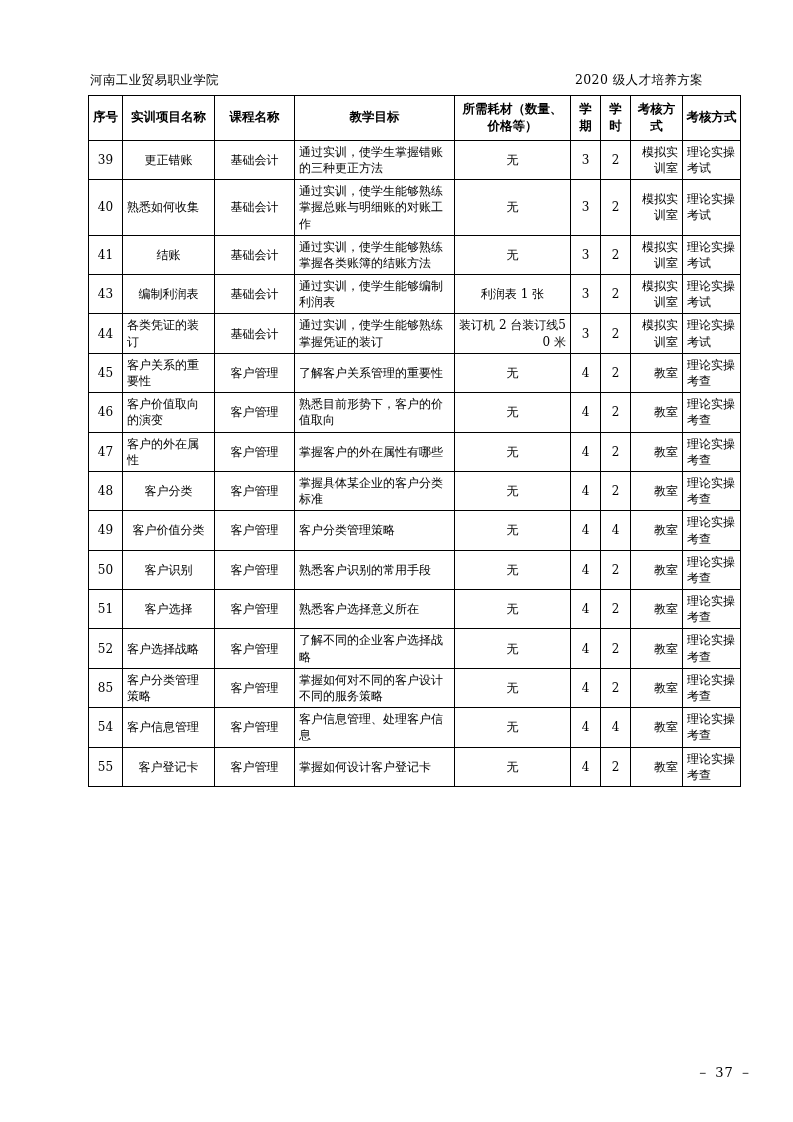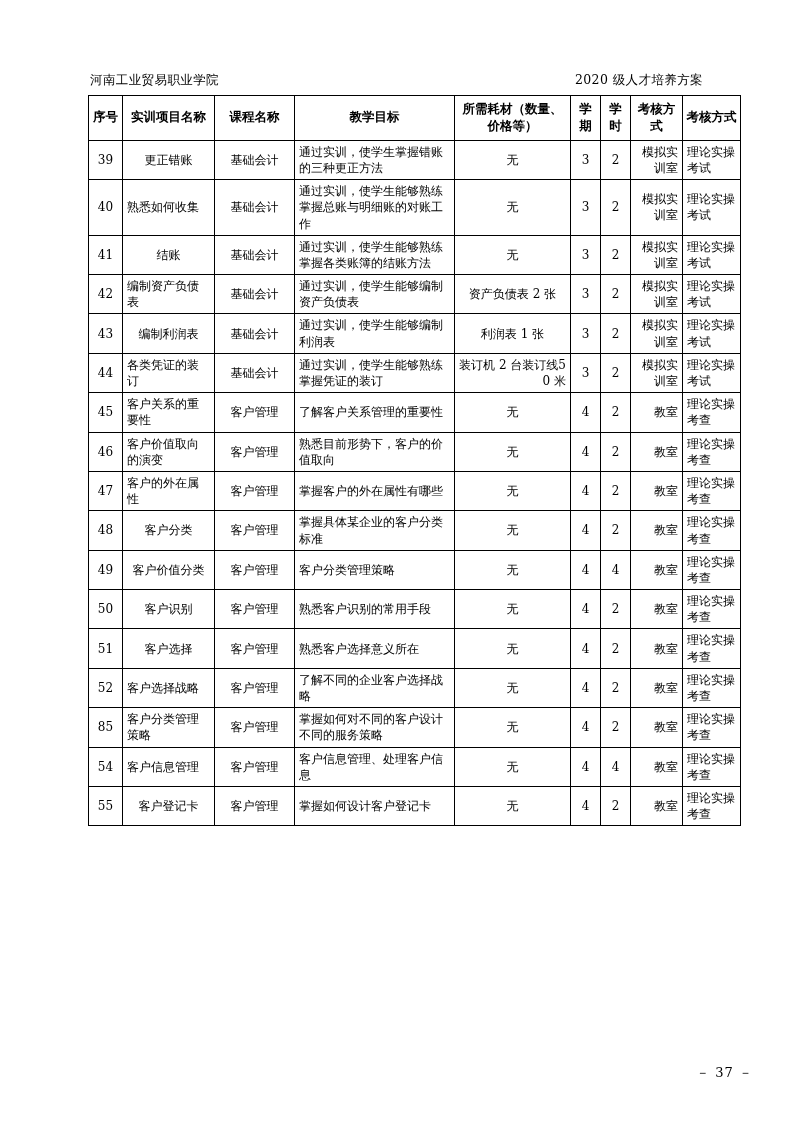--- a/index.html
+++ b/index.html
@@ -143,31 +143,20 @@
         <td class="c-item">结账</td>
         <td class="c-course">基础会计</td>
         <td class="c-goal">通过实训，使学生能够熟练掌握各类账簿的结账方法</td>
         <td class="c-mat">无</td>
         <td class="c-term">3</td>
         <td class="c-hours">2</td>
         <td class="c-place">模拟实训室</td>
         <td class="c-exam">理论实操考试</td>
       </tr>
       <tr>
-        <td class="c-no">42</td>
-        <td class="c-item left">编制资产负债表</td>
-        <td class="c-course">基础会计</td>
-        <td class="c-goal">通过实训，使学生能够编制资产负债表</td>
-        <td class="c-mat">资产负债表 2 张</td>
-        <td class="c-term">3</td>
-        <td class="c-hours">2</td>
-        <td class="c-place">模拟实训室</td>
-        <td class="c-exam">理论实操考试</td>
-      </tr>
-      <tr>
         <td class="c-no">43</td>
         <td class="c-item">编制利润表</td>
         <td class="c-course">基础会计</td>
         <td class="c-goal">通过实训，使学生能够编制利润表</td>
         <td class="c-mat">利润表 1 张</td>
         <td class="c-term">3</td>
         <td class="c-hours">2</td>
         <td class="c-place">模拟实训室</td>
         <td class="c-exam">理论实操考试</td>
       </tr>

